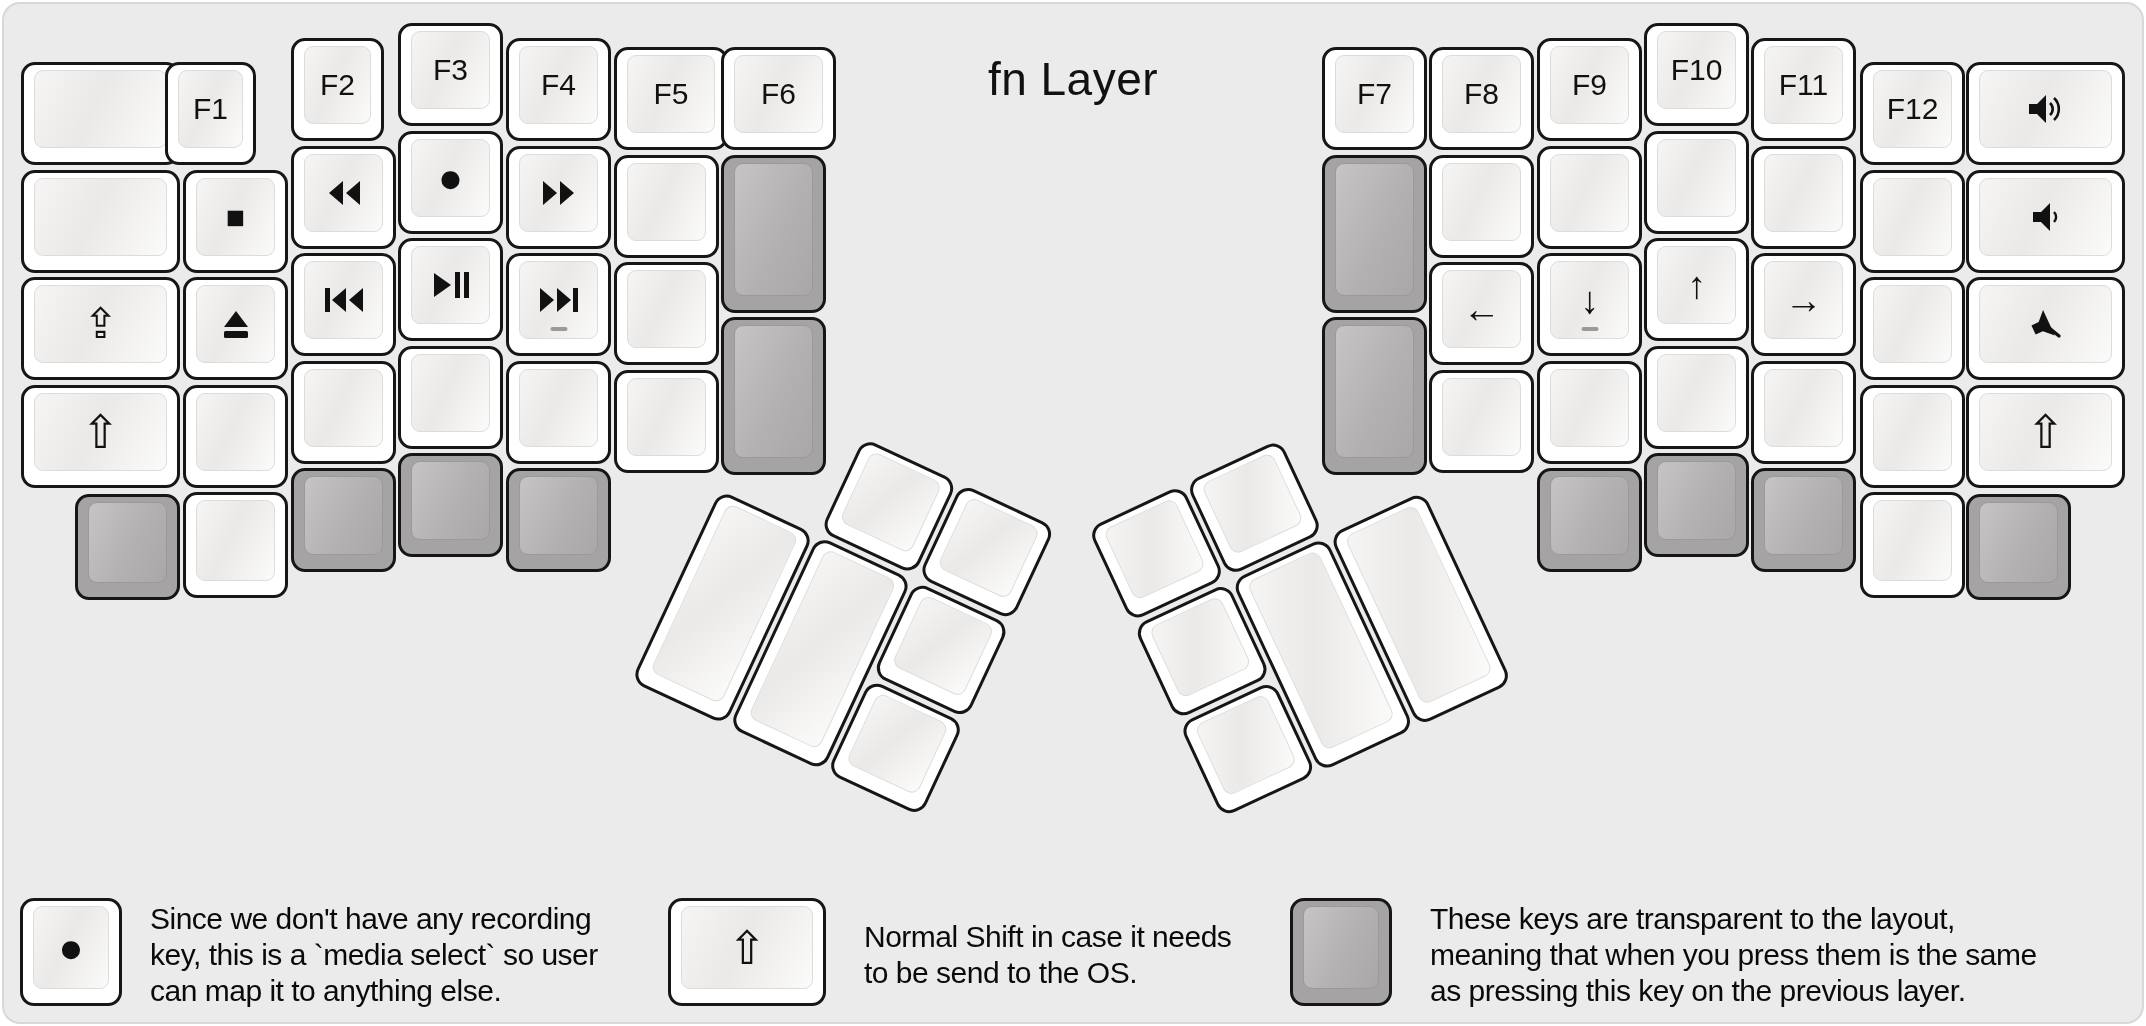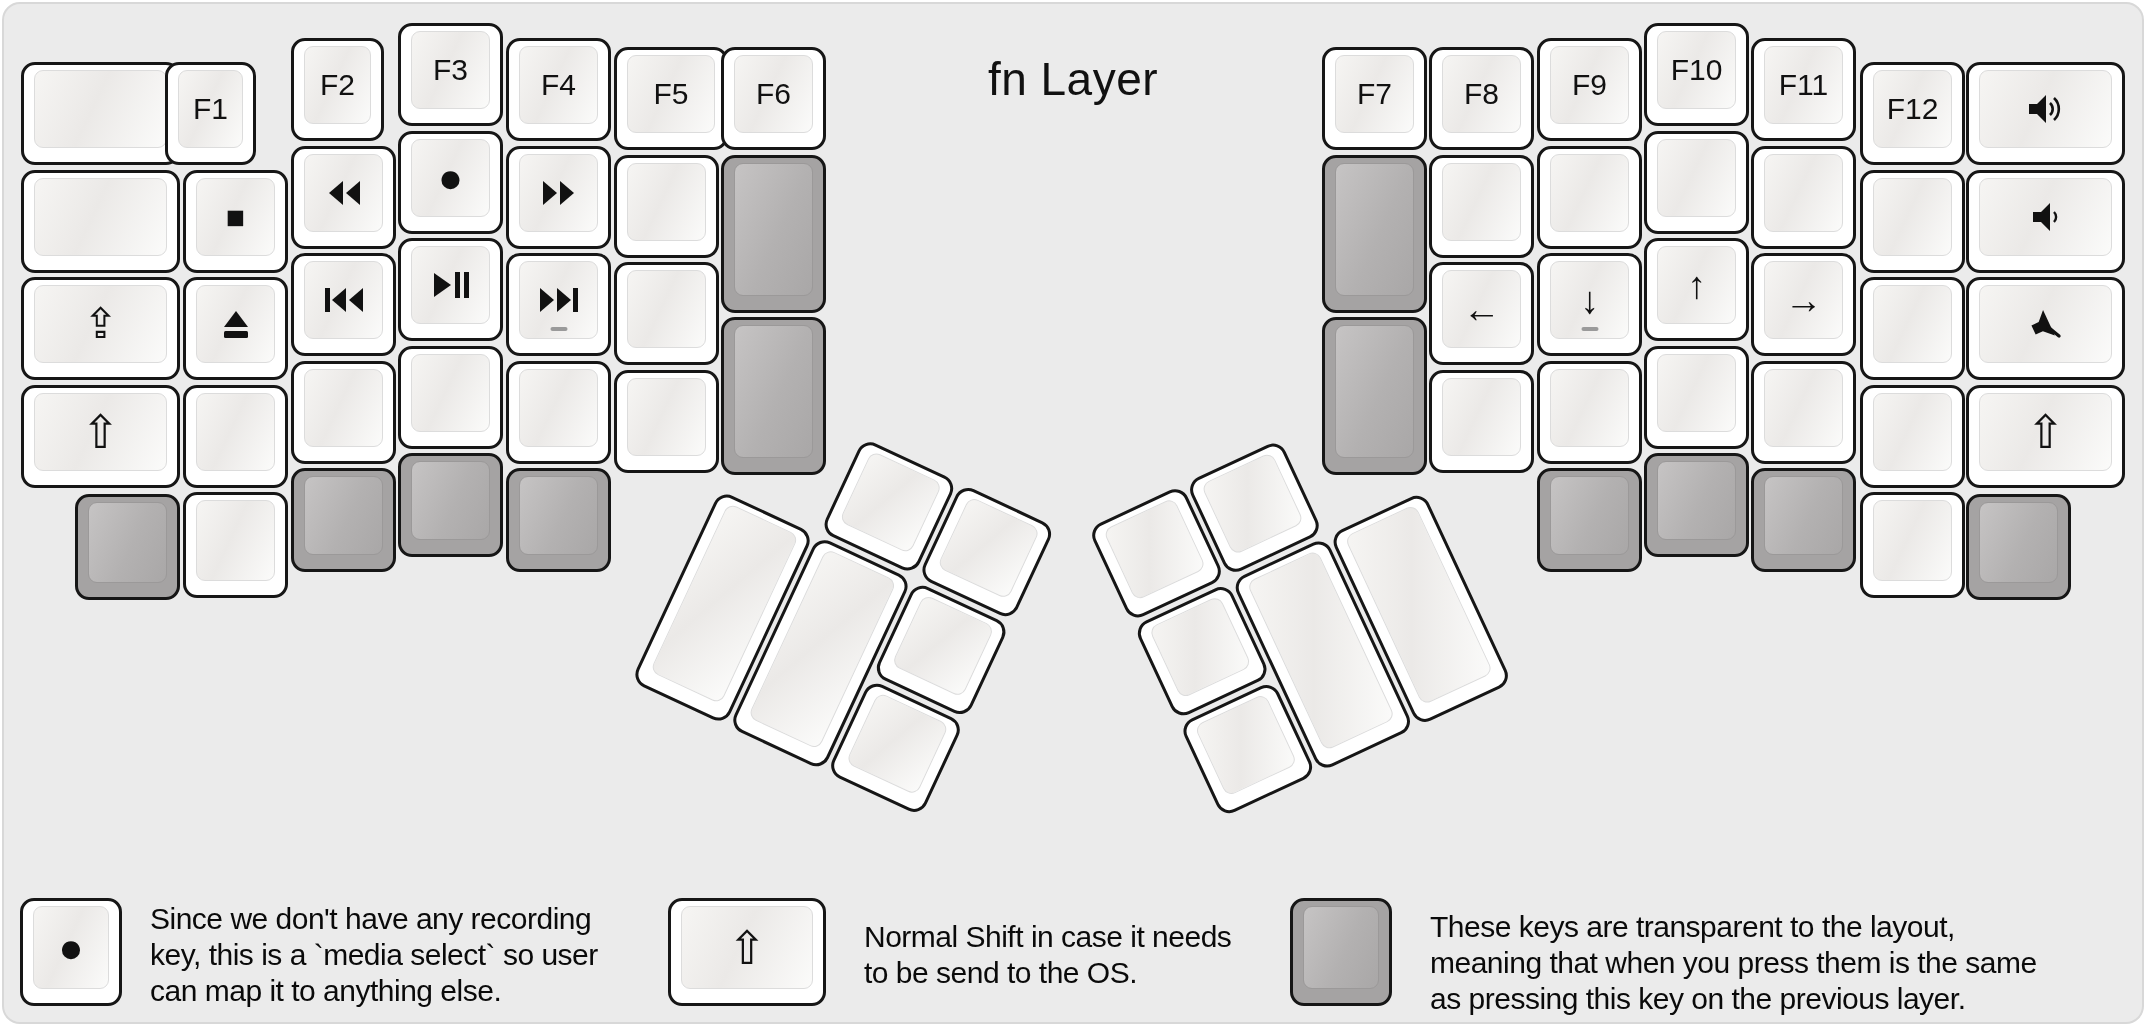--- a/index.html
+++ b/index.html
@@ -191,21 +191,21 @@
       </div>
       <div class="key white" style="left: 614px; top: 155px; width: 105px; height: 103px;">
         <div class="surface"></div>
       </div>
       <div class="key white" style="left: 614px; top: 262px; width: 105px; height: 103px;">
         <div class="surface"></div>
       </div>
       <div class="key white" style="left: 614px; top: 370px; width: 105px; height: 103px;">
         <div class="surface"></div>
       </div>
-      <div class="key white" style="left: 721px; top: 47px; width: 105px; height: 103px;">
+      <div class="key white" style="left: 721px; top: 47px; width: 115px; height: 103px;">
         <div class="surface">
           <span class="klabel fkey">F6</span>
         </div>
       </div>
       <div class="key gray" style="left: 721px; top: 155px; width: 105px; height: 158px;">
         <div class="surface"></div>
       </div>
       <div class="key gray" style="left: 721px; top: 317px; width: 105px; height: 158px;">
         <div class="surface"></div>
       </div>
@@ -415,19 +415,19 @@
       </div>
     <div class="legend-text" style="left:853px;top:919px;margin-left:11px;">
       <div class="legend-line">Normal Shift in case it needs</div>
       <div class="legend-line">to be send to the OS.</div>
     </div>
   </div>
   <div class="legend-item">
     <div class="key gray" style="left: 1290px; top: 898px; width: 102px; height: 108px;">
         <div class="surface"></div>
       </div>
-    <div class="legend-text" style="left:1430px;top:901px;margin-top:8px;">
+    <div class="legend-text" style="left:1430px;top:901px;">
       <div class="legend-line">These keys are transparent to the layout,</div>
       <div class="legend-line">meaning that when you press them is the same</div>
       <div class="legend-line">as pressing this key on the previous layer.</div>
     </div>
   </div>
 </div>
 
 </body></html>

